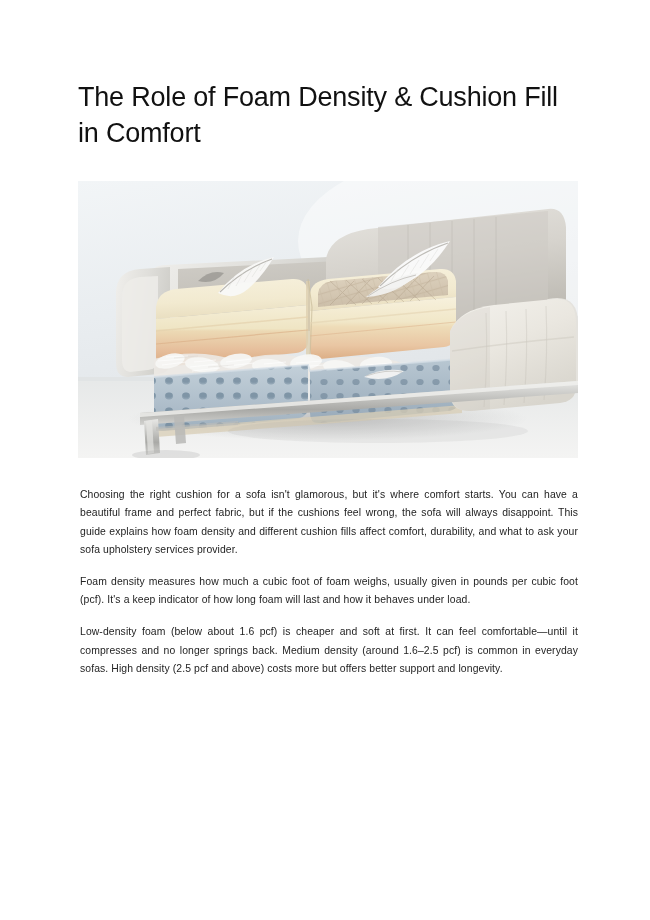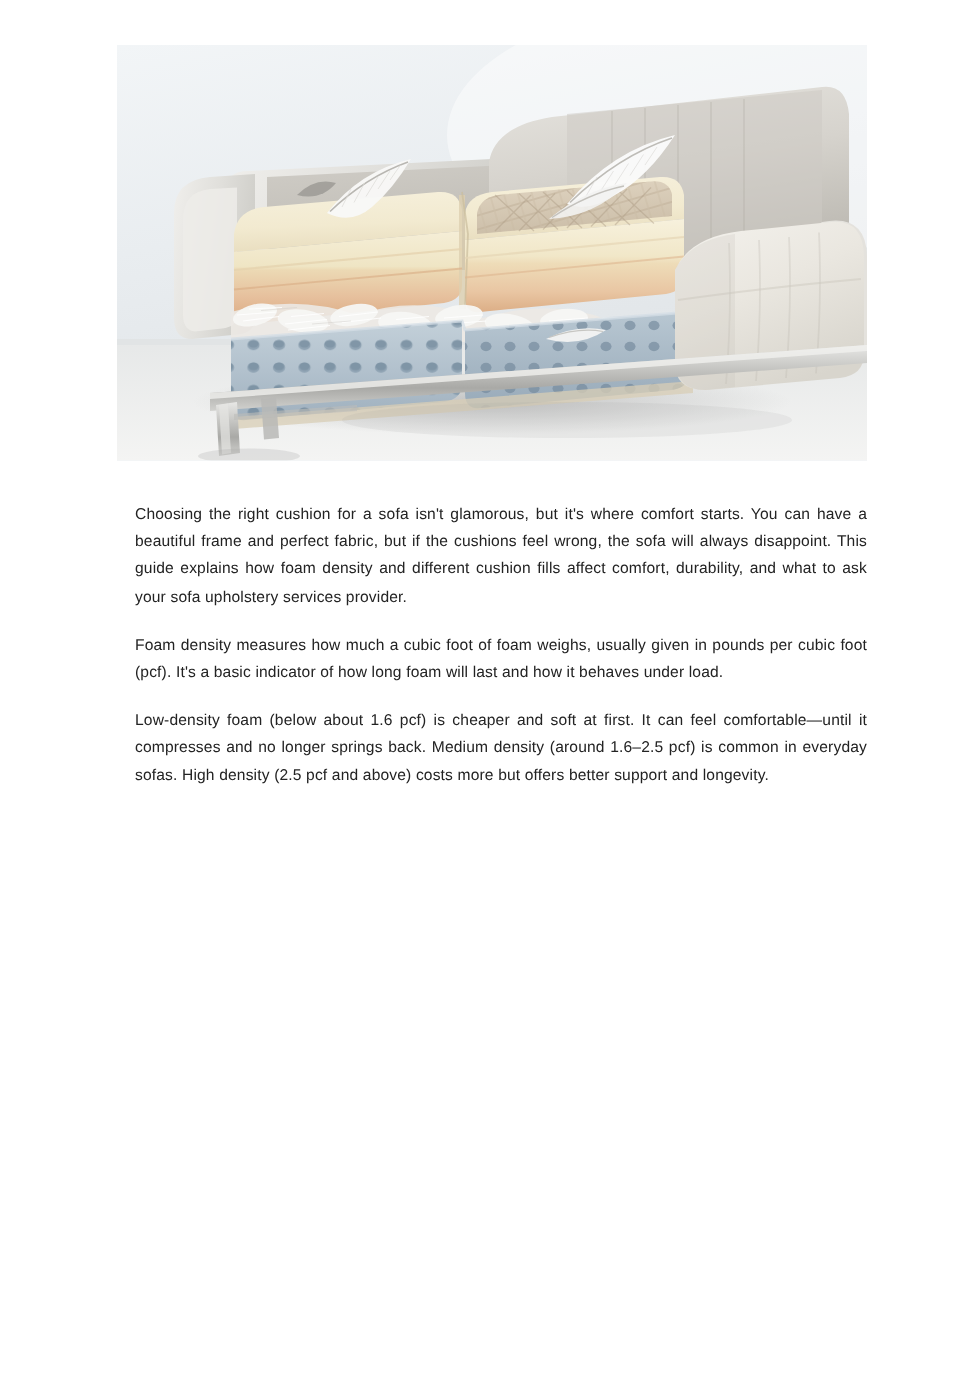--- a/index.html
+++ b/index.html
@@ -56,39 +56,40 @@
   
   .body-copy {
     margin: 0;
     padding-top: 0;
     font-size: 10.4px;
     line-height: 18.2px;
     color: #232323;
     text-align: justify;
     letter-spacing: 0.01em;
   }
-  .para { margin: 0 0 14px 12px; }
+  .para { margin: 0 0 14px 2px; }
   .para:first-of-type { margin-top: 28px; }
 
   .section-heading {
     margin: 0 0 10px 0;
     padding-top: 14px;
     font-size: 10.8px;
     font-weight: 700;
     line-height: 17px;
     color: #111111;
     letter-spacing: 0.01em;
   }
 </style>
 </head>
 <body>
 
 <div class="page">
   <div class="content">
 
+    <h1 class="doc-title">The Role of Foam Density &amp; Cushion Fill in Comfort</h1>
 
     <div class="figure">
       <svg viewBox="0 0 500 277" preserveAspectRatio="xMidYMid slice">
         <defs>
           <linearGradient id="bg" x1="0" y1="0" x2="0.35" y2="1">
             <stop offset="0%" stop-color="#f2f5f7"></stop>
             <stop offset="45%" stop-color="#e9edf0"></stop>
             <stop offset="100%" stop-color="#dfe3e6"></stop>
           </linearGradient>
           <linearGradient id="floor" x1="0" y1="0" x2="0" y2="1">
@@ -330,20 +331,20 @@
           </g>
         </g>
       </svg>
     </div>
 
     <div class="body-copy">
 
       <p class="para">Choosing the right cushion for a sofa isn't glamorous, but it's where comfort starts. You can have a beautiful frame and perfect fabric, but if the cushions feel wrong, the sofa will always disappoint. This guide explains how foam density and different cushion fills affect comfort, durability, and what to ask your sofa upholstery services provider.</p>
 
 
-      <p class="para">Foam density measures how much a cubic foot of foam weighs, usually given in pounds per cubic foot (pcf). It's a basic indicator of how long foam will last and how it behaves under load.</p>
+      <p class="para">Foam density measures how much a cubic foot of foam weighs, usually given in pounds per cubic foot (pcf). It's a keep indicator of how long foam will last and how it behaves under load.</p>
 
       <p class="para">Low-density foam (below about 1.6 pcf) is cheaper and soft at first. It can feel comfortable—until it compresses and no longer springs back. Medium density (around 1.6–2.5 pcf) is common in everyday sofas. High density (2.5 pcf and above) costs more but offers better support and longevity.</p>
 
 
     </div>
   </div>
 </div>
 
 </body></html>

